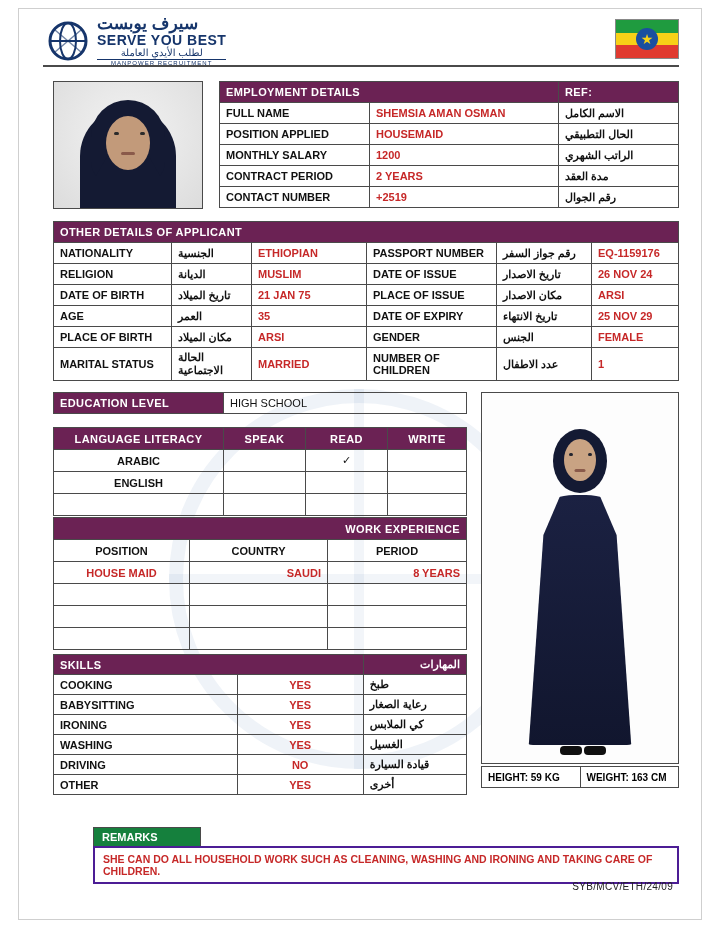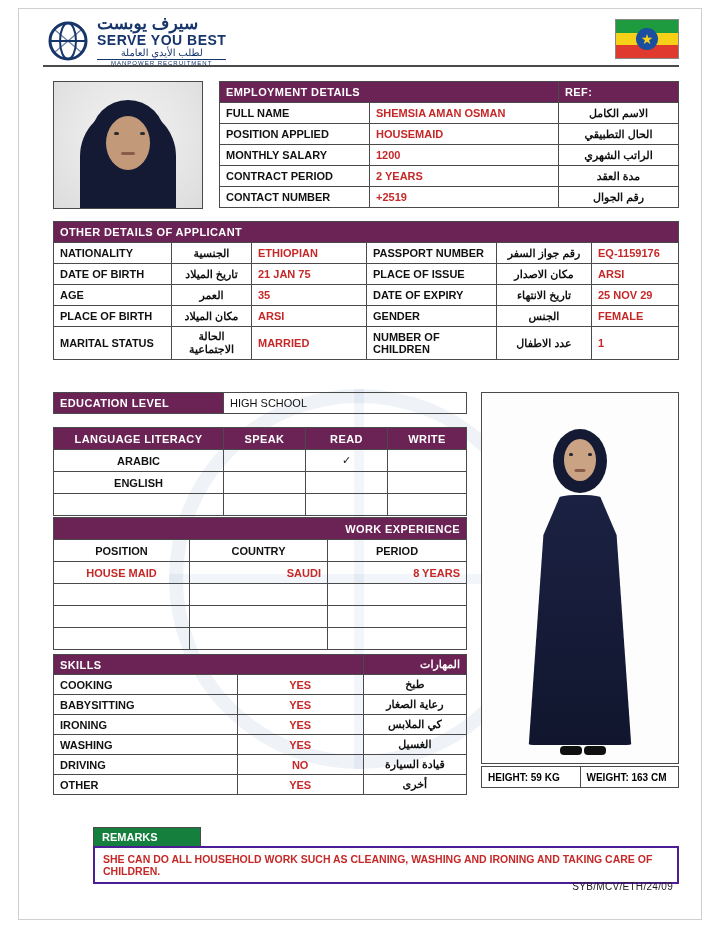--- a/index.html
+++ b/index.html
@@ -113,21 +113,21 @@
   .bar {
     background: #6b2254;
     color: #ffffff;
     font-weight: bold;
     font-size: 11px;
     letter-spacing: 0.4px;
     padding: 4px 8px;
   }
   .lbl { font-weight: bold; color: #111; font-size: 11px; }
   .val { color: #c62828; font-weight: bold; font-size: 11px; }
-  .ar  { text-align: center; direction: rtl; font-weight: bold; font-size: 11px; color: #111; }
+  .ar  { text-align: left; direction: rtl; font-weight: bold; font-size: 11px; color: #111; }
 
   
   .photo-box {
     position: absolute; left: 34px; top: 72px;
     width: 150px; height: 128px;
     border: 1px solid #4a4a4a; background: #fff;
     overflow: hidden;
   }
   .portrait {
     position:absolute; left:0; top:0; width:100%; height:100%;
@@ -345,20 +345,28 @@
         </tr>
         <tr>
           <td class="lbl" style="width:118px">NATIONALITY</td>
           <td class="ar" style="width:80px">الجنسية</td>
           <td class="val" style="width:115px">ETHIOPIAN</td>
           <td class="lbl" style="width:130px">PASSPORT NUMBER</td>
           <td class="ar" style="width:95px">رقم جواز السفر</td>
           <td class="val">EQ-1159176</td>
         </tr>
         <tr>
+          <td class="lbl">RELIGION</td>
+          <td class="ar">الديانة</td>
+          <td class="val">MUSLIM</td>
+          <td class="lbl">DATE OF ISSUE</td>
+          <td class="ar">تاريخ الاصدار</td>
+          <td class="val">26  NOV 24</td>
+        </tr>
+        <tr>
           <td class="lbl">DATE OF BIRTH</td>
           <td class="ar">تاريخ الميلاد</td>
           <td class="val">21 JAN 75</td>
           <td class="lbl">PLACE OF ISSUE</td>
           <td class="ar">مكان الاصدار</td>
           <td class="val">ARSI</td>
         </tr>
         <tr>
           <td class="lbl">AGE</td>
           <td class="ar">العمر</td>

